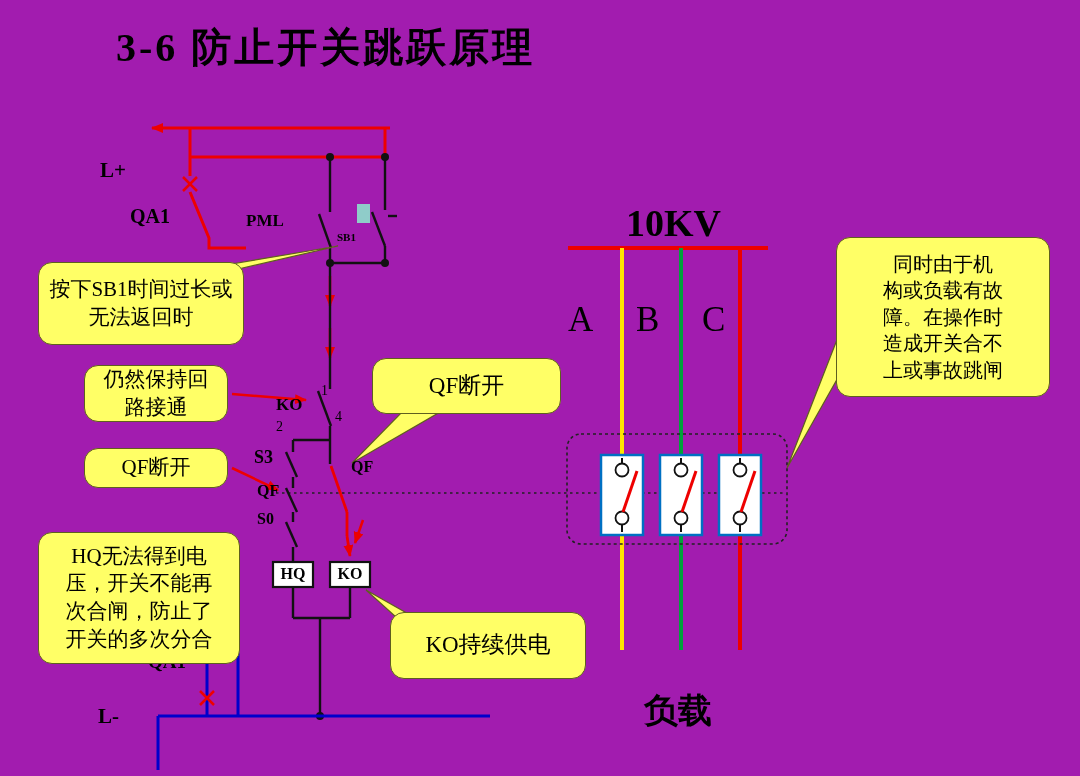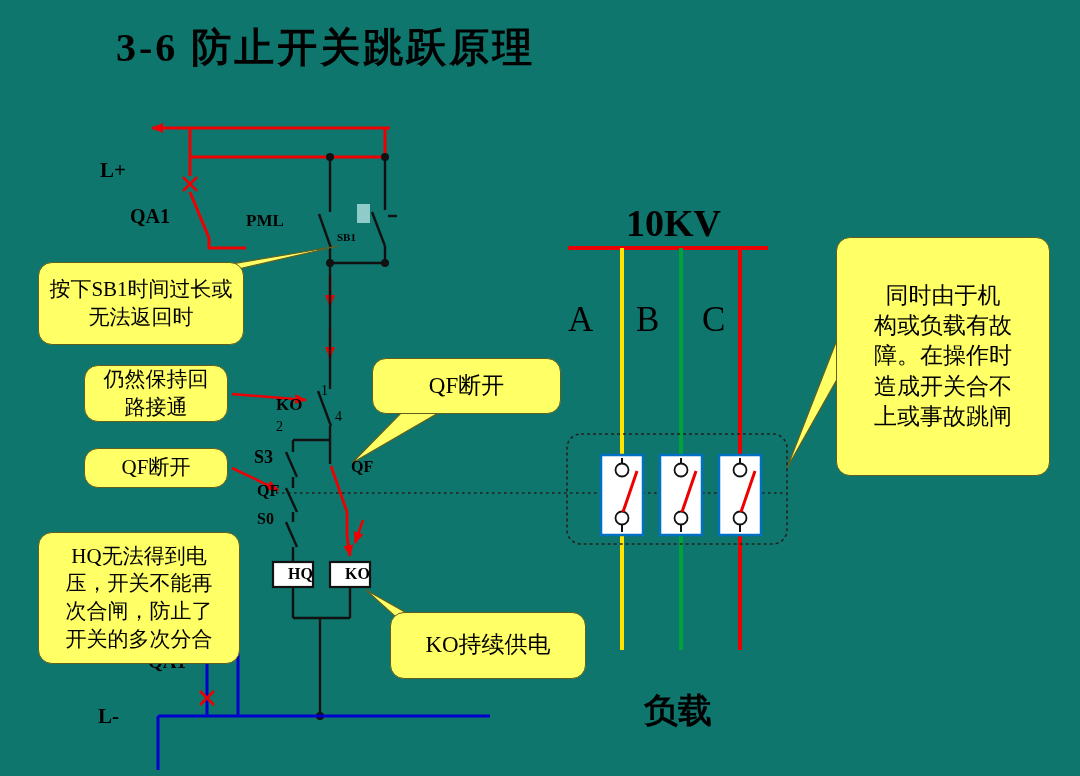--- a/index.html
+++ b/index.html
@@ -1,24 +1,24 @@
 <!DOCTYPE html>
 <html><head>
 <meta charset="utf-8">
 <style>
   * { box-sizing: border-box; margin: 0; padding: 0; }
   html,body { width:1080px; height:776px; background:#ffffff; }
   body { font-family:"Liberation Serif","DejaVu Serif",serif; position:relative; overflow:hidden; }
-  .canvas { position:relative; width:1080px; height:776px; background:#0f766e; }
+  .canvas { position:relative; width:1080px; height:776px; background:#a21caf; }
   .gfx { position:absolute; left:0; top:0; z-index:1; }
   .title { position:absolute; left:116px; top:20px; z-index:2; font-size:40px; font-weight:bold;
            letter-spacing:3px; color:#000; white-space:nowrap; }
   .lbl { position:absolute; z-index:2; color:#000; font-weight:bold; white-space:nowrap; line-height:1; }
   .lbl.small { font-weight:normal; }
-  .boxlbl { text-align:right; }
+  .boxlbl { text-align:center; }
   .callout { position:absolute; z-index:3; background:#ffff66; border:1.5px solid #5f5f1f;
              border-radius:14px; display:flex; align-items:center; justify-content:center;
              text-align:center; white-space:pre-line; color:#000; font-size:21px; line-height:1.32;
              font-family:"Liberation Serif","DejaVu Serif",serif; }
 </style>
 </head>
 <body>
 
 <div class="canvas">
 
@@ -179,19 +179,19 @@
 无法返回时</div>
   <div class="callout" style="left:84px;top:365px;width:144px;height:57px">仍然保持回
 路接通</div>
   <div class="callout" style="left:84px;top:448px;width:144px;height:40px">QF断开</div>
   <div class="callout" style="left:38px;top:532px;width:202px;height:132px">HQ无法得到电
 压，开关不能再
 次合闸，防止了
 开关的多次分合</div>
   <div class="callout" style="left:372px;top:358px;width:189px;height:56px;font-size:23px">QF断开</div>
   <div class="callout" style="left:390px;top:612px;width:196px;height:67px;font-size:23px">KO持续供电</div>
-  <div class="callout" style="left:836px;top:237px;width:214px;height:239px;font-size:23px">同时由于机
+  <div class="callout" style="left:836px;top:237px;width:214px;height:160px;font-size:20px">同时由于机
 构或负载有故
 障。在操作时
 造成开关合不
 上或事故跳闸</div>
 
 </div>
 
 </body></html>

